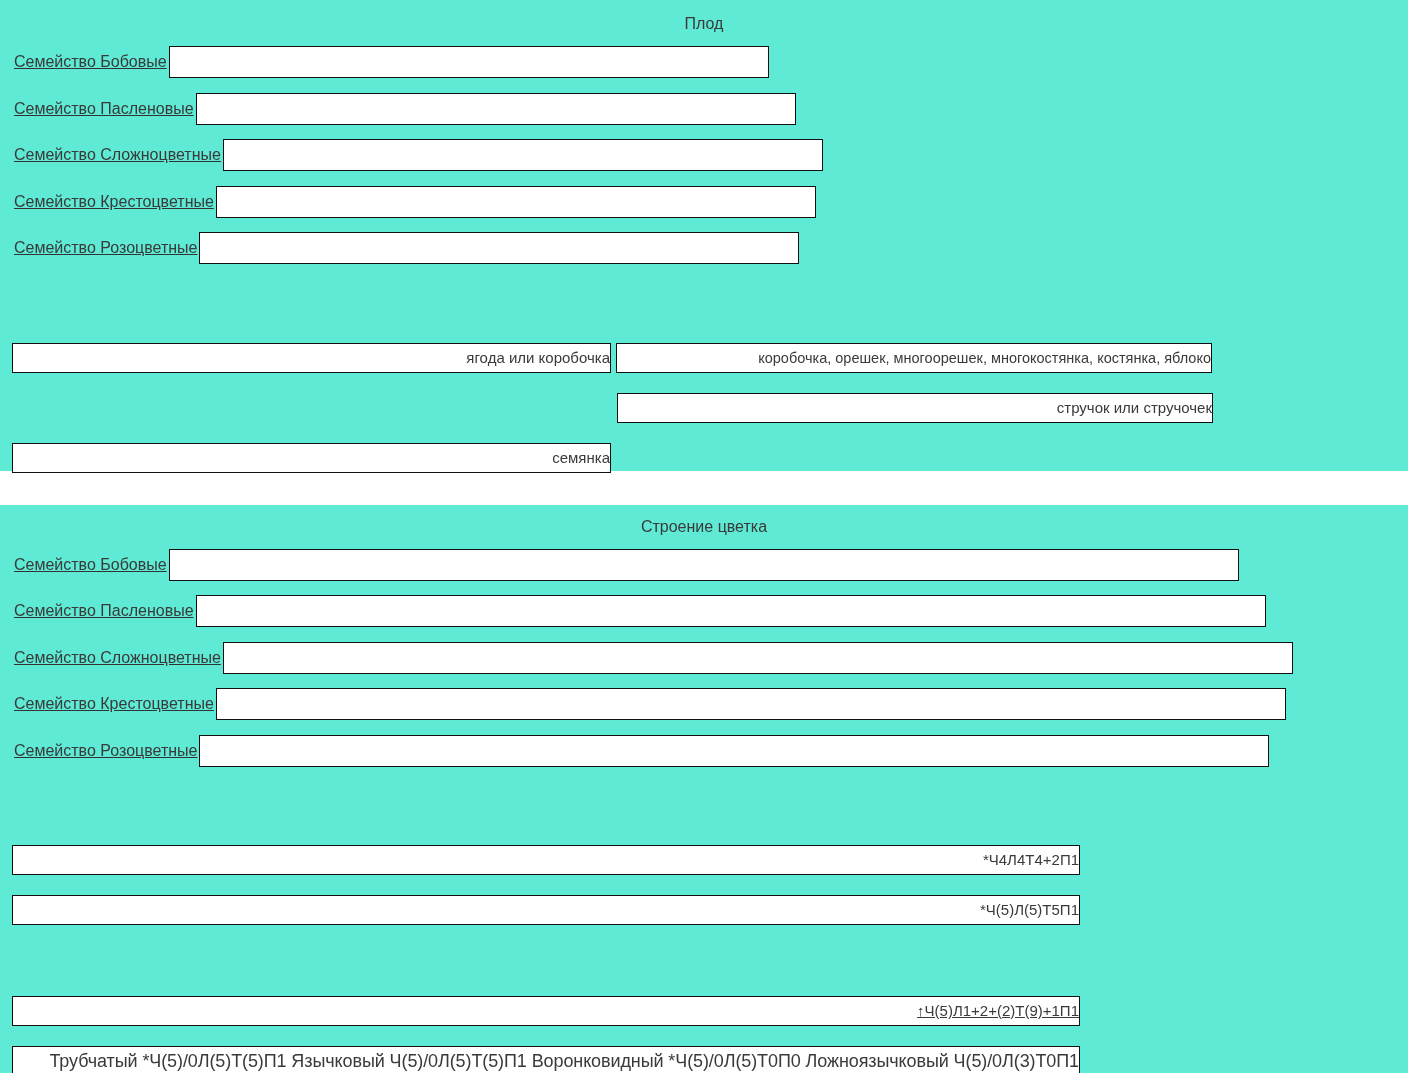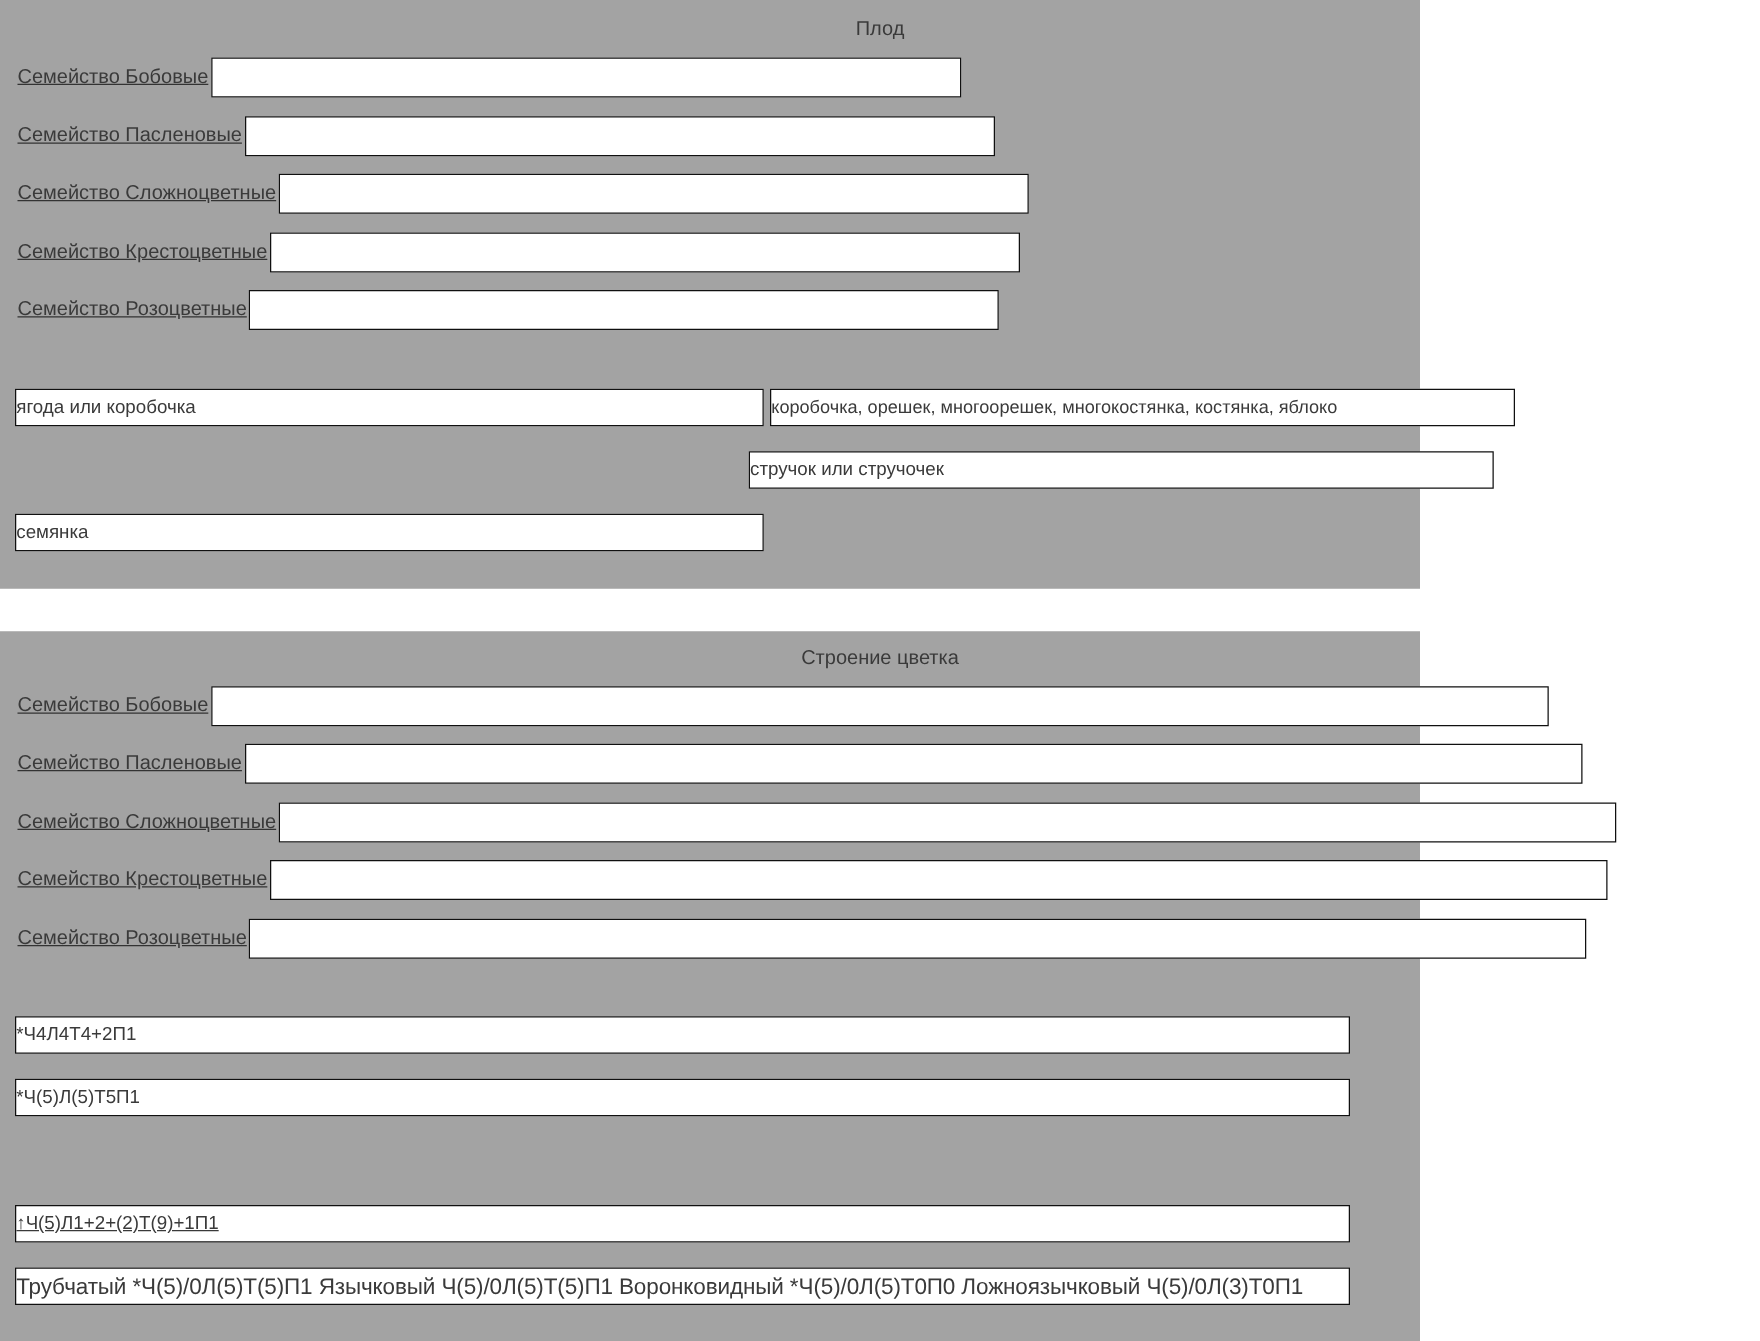--- a/index.html
+++ b/index.html
@@ -12,22 +12,22 @@
     width: 1408px;
     height: 1073px;
     font-family: "Liberation Sans", "DejaVu Sans", sans-serif;
     color: #333333;
     overflow: hidden;
   }
 
   .panel {
     position: absolute;
     left: 0;
-    width: 1136px;
-    background: #a3a3a3;
+    width: 1408px;
+    background: #5eead4;
     box-sizing: border-box;
   }
 
   #panel-fruit  { top: 0;   height: 471px; }
   #panel-flower { top: 505px; height: 568px; }
 
   .panel-title {
     position: absolute;
     left: 0;
     width: 1408px;
@@ -65,23 +65,24 @@
   
   .option-chip {
     position: absolute;
     height: 30px;
     background: #ffffff;
     border: 1px solid #101010;
     box-sizing: border-box;
     font-size: 15px;
     color: #3a3a3a;
     line-height: 28px;
-    text-align: left;
+    text-align: right;
     white-space: nowrap;
     overflow: hidden;
+    margin-top: 32px;
   }
   .option-chip.tight { font-size: 14.5px; }
   .option-chip.dense { font-size: 18px; letter-spacing: -0.1px; }
 </style>
 </head>
 <body>
 
 <div class="panel" id="panel-fruit">
 
   <div class="panel-title" style="top:14px;">Плод</div>
@@ -109,21 +110,21 @@
   <div class="family-row" style="top:231px;">
     <span class="family-label">Семейство Розоцветные</span>
     <span class="answer-slot" style="width:600px;"></span>
   </div>
 
   <div class="option-chip" style="left:12px;  top:311px; width:599px;">ягода или коробочка</div>
 
   <div class="option-chip tight" style="left:616px; top:311px; width:596px;">коробочка, орешек, многоорешек, многокостянка, костянка, яблоко</div>
 
 
-  <div class="option-chip" style="left:599px; top:361px; width:596px;">стручок или стручочек</div>
+  <div class="option-chip" style="left:617px; top:361px; width:596px;">стручок или стручочек</div>
 
   <div class="option-chip" style="left:12px;  top:411px; width:599px;">семянка</div>
 </div>
 
 <div class="panel" id="panel-flower">
 
   <div class="panel-title" style="top:12px;">Строение цветка</div>
 
   <div class="family-row" style="top:43px;">
     <span class="family-label">Семейство Бобовые</span>

